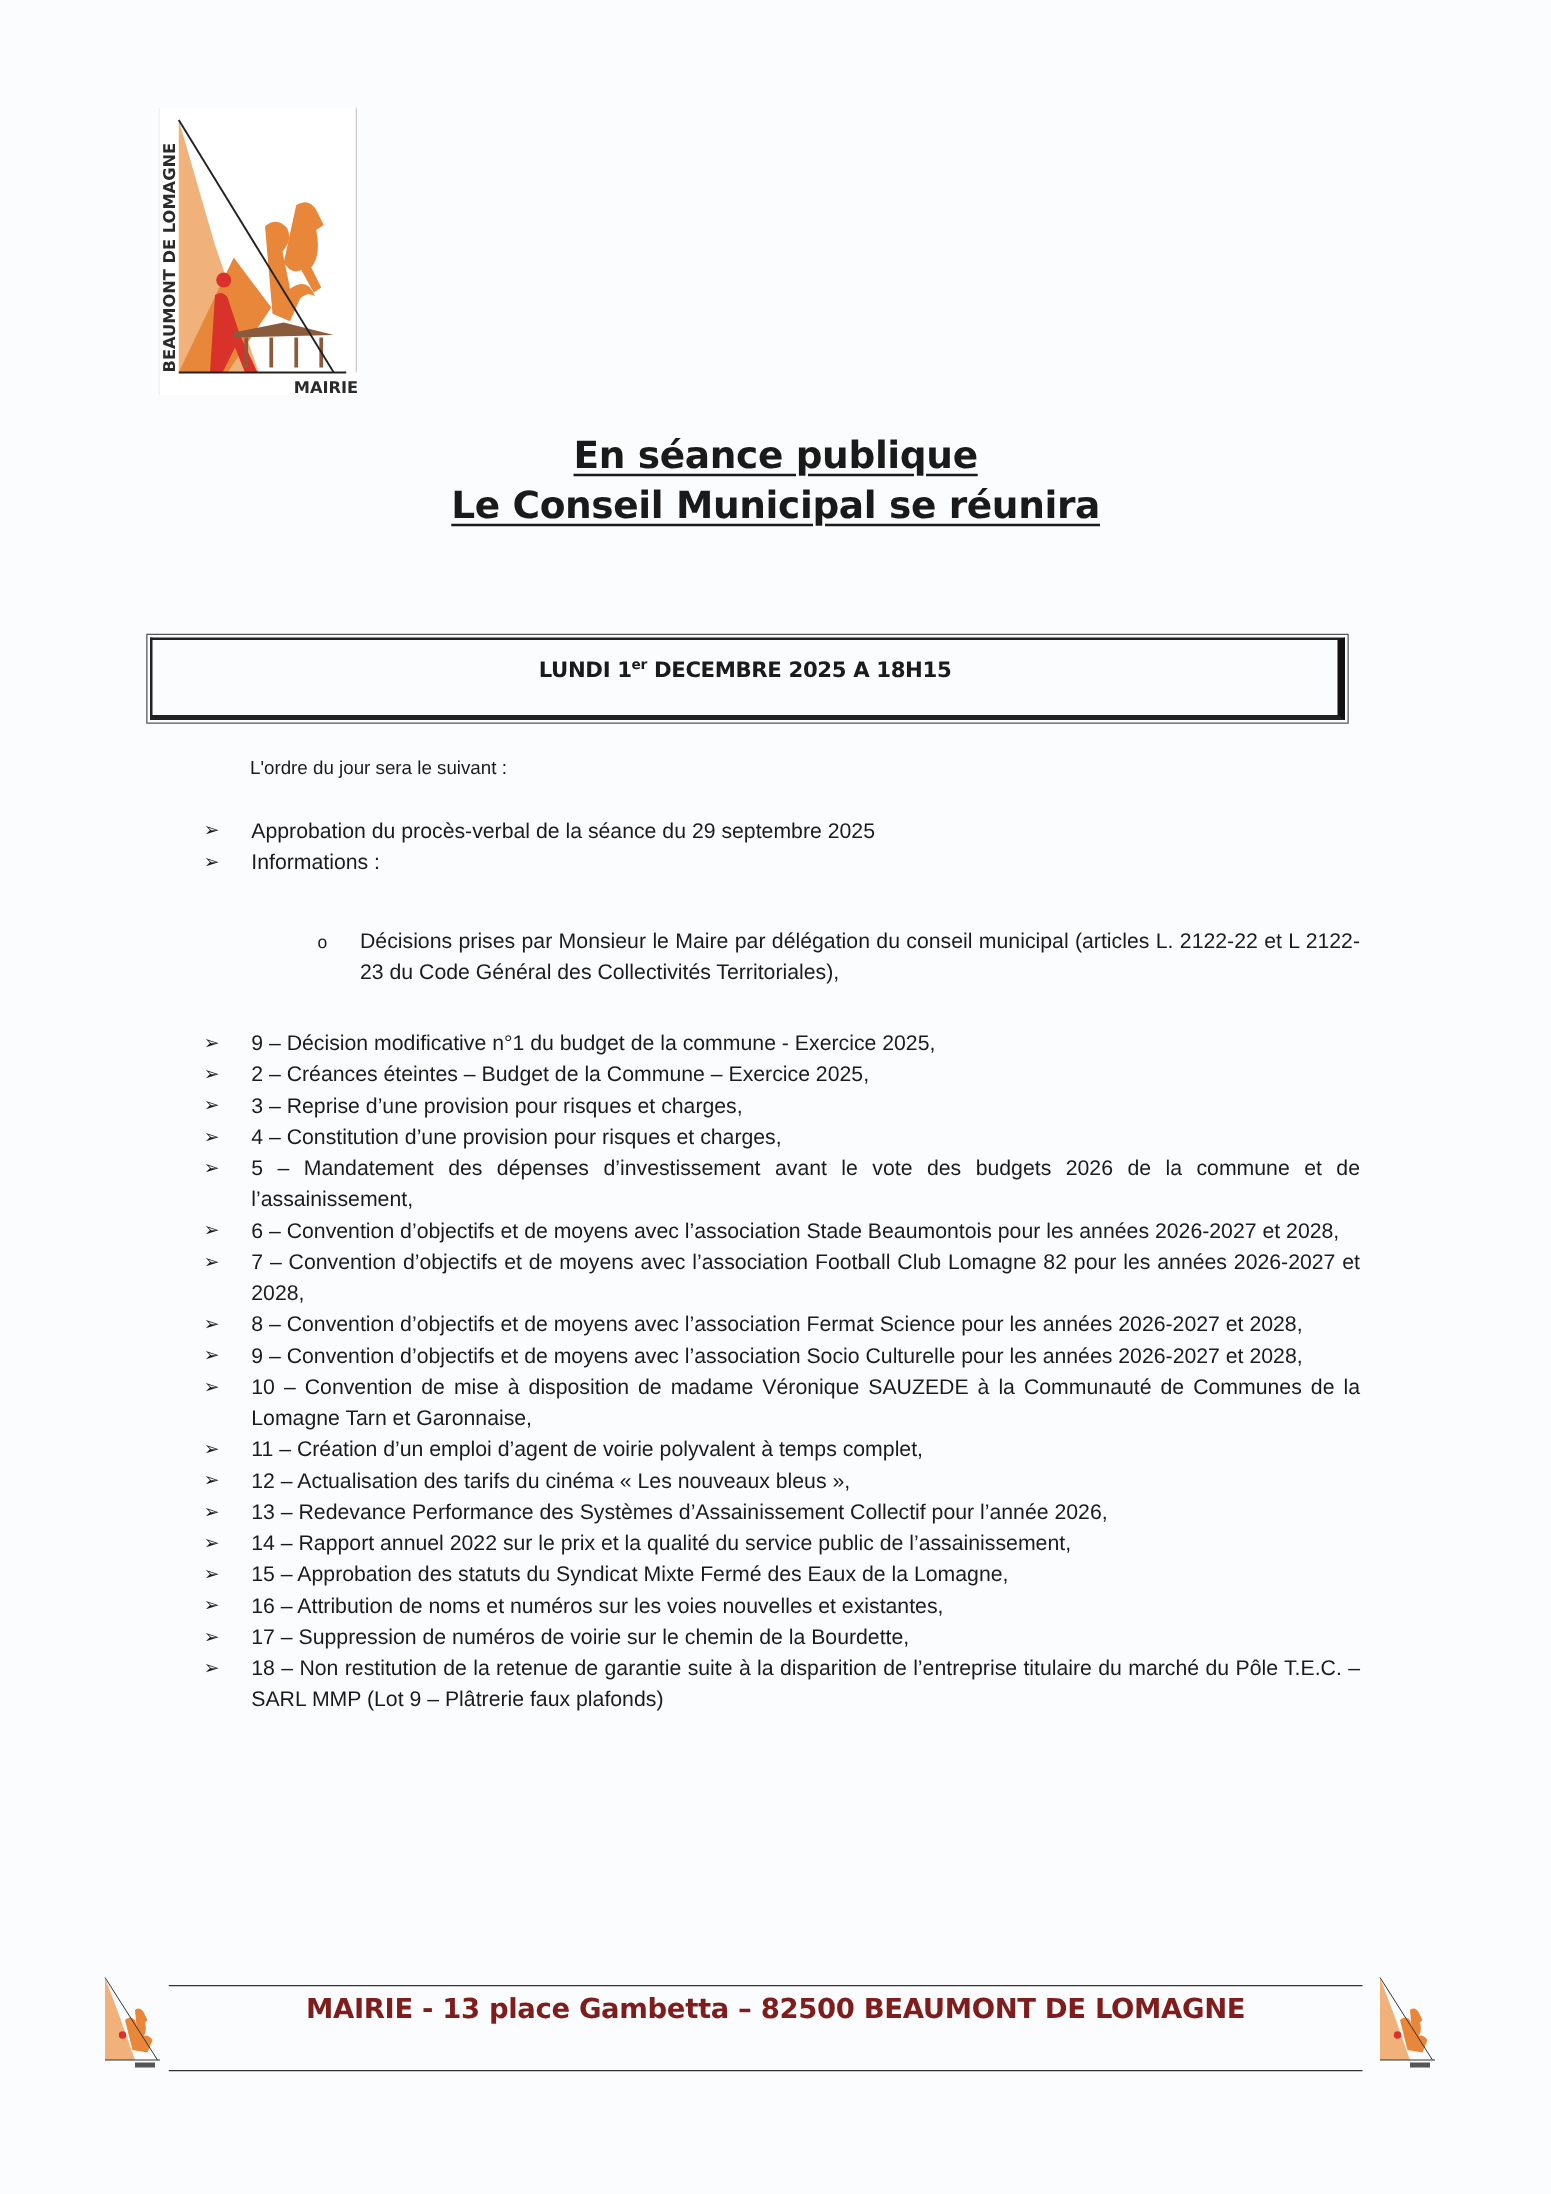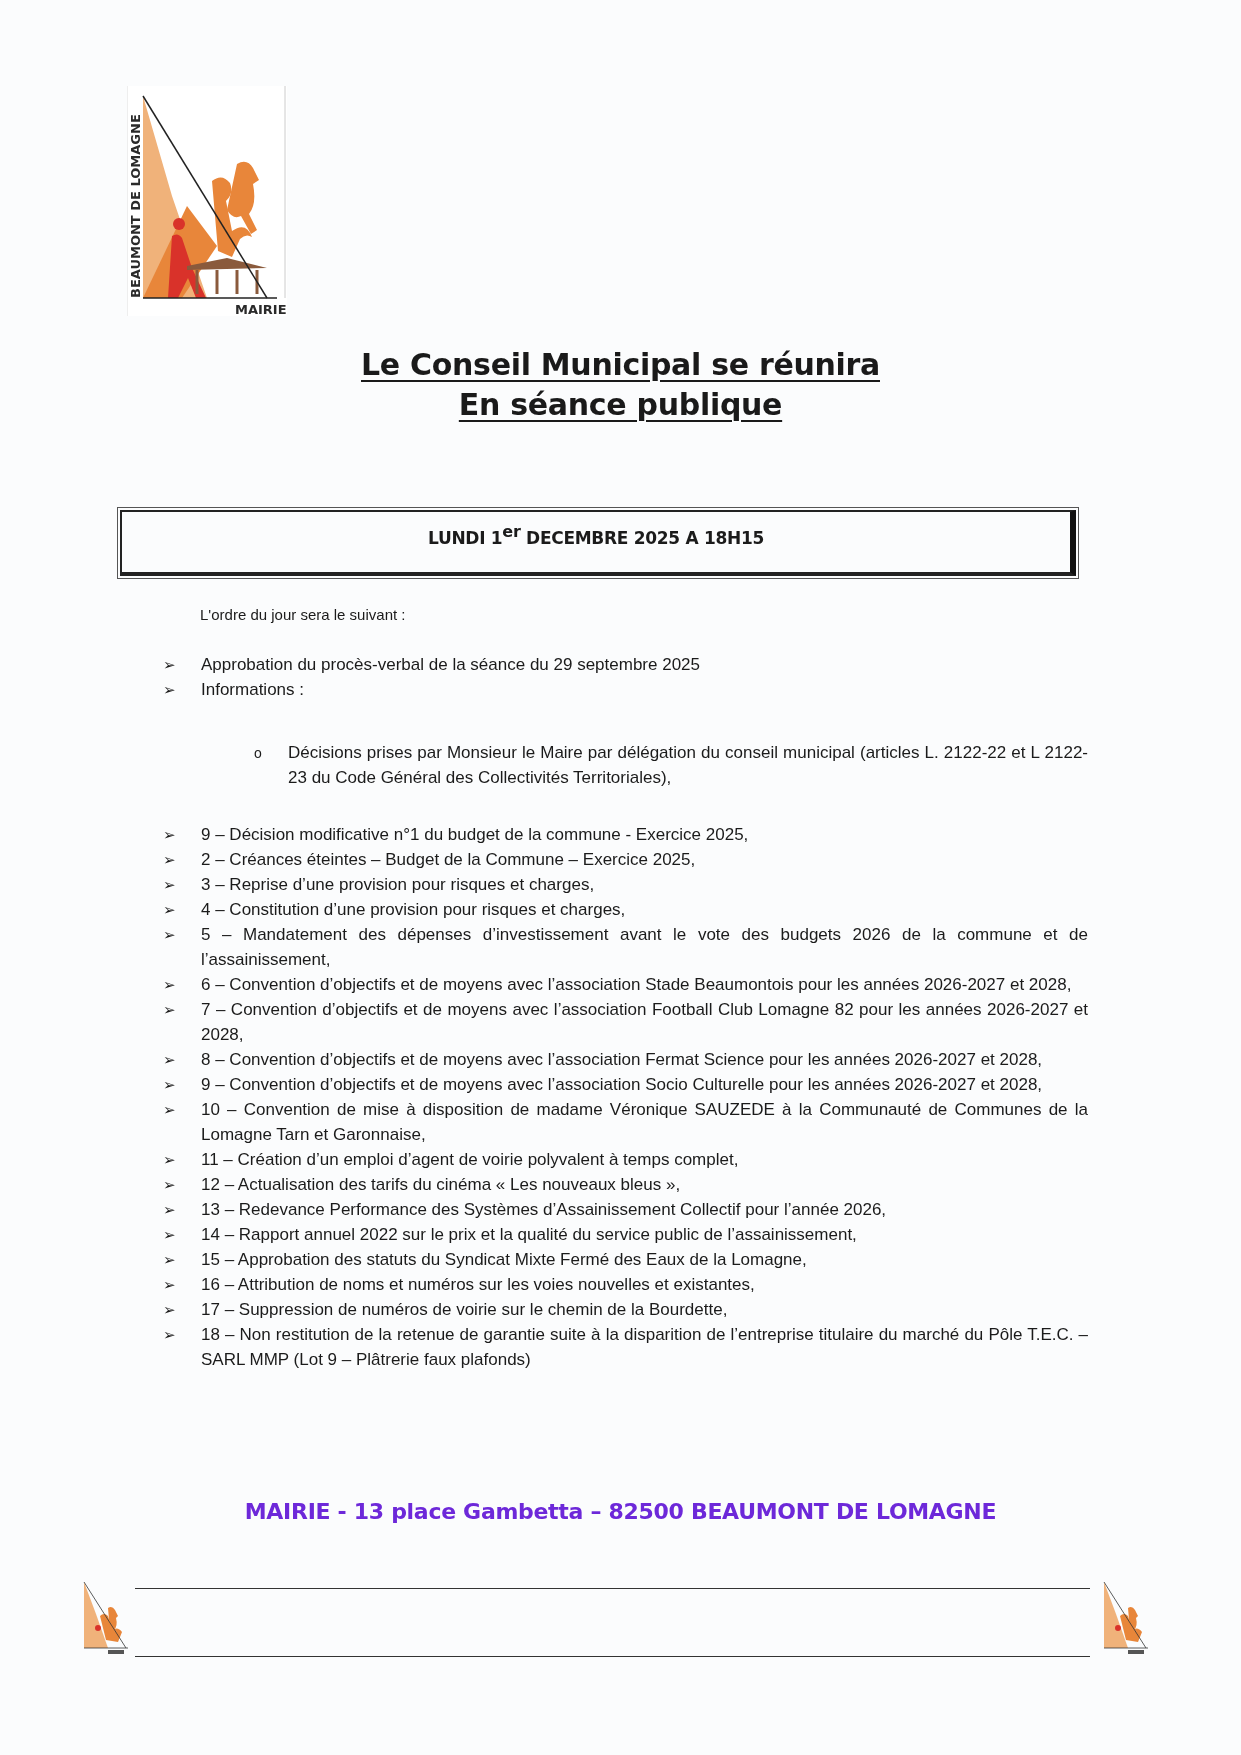--- a/index.html
+++ b/index.html
@@ -28,21 +28,21 @@
     position: absolute; left: 120px; top: 510px; width: 956px; height: 66px;
     border: 2px solid #222; border-right: 6px solid #111; border-bottom: 4px solid #222;
     outline: 1px solid #555; outline-offset: 2px;
     text-align: center; box-sizing: border-box;
     padding-top: 7px;
   }
   .session-line {
     font-family: "DejaVu Sans", sans-serif; font-weight: bold;
     font-size: 17px; line-height: 25px; color: #1b1b1b; letter-spacing: -0.3px;
   }
-  .session-line sup { font-size: 16px; }
+  .session-line sup { font-size: 11px; }
   .intro {
     position: absolute; left: 200px; top: 606px; font-size: 15px;
   }
   .agenda {
     position: absolute; left: 163px; top: 652px; width: 925px;
     margin: 0; padding: 0; list-style: none; font-size: 17px; line-height: 25px;
   }
   .agenda li { position: relative; padding-left: 38px; }
   .agenda .bullet {
     position: absolute; left: 0; top: 0; font-size: 15px;
@@ -55,23 +55,23 @@
     position: absolute; left: -34px; top: 1px; font-size: 14px;
   }
   .footer-logo {
     position: absolute; top: 1578px; width: 55px; height: 78px;
   }
   .footer-logo svg { width: 100%; height: 100%; }
   .footer-line {
     position: absolute; left: 135px; width: 955px; height: 0; border-top: 1.5px solid #333;
   }
   .footer-text {
-    position: absolute; left: 0; right: 0; top: 1496px; text-align: center;
+    position: absolute; left: 0; right: 0; top: 1592px; text-align: center;
     font-family: "DejaVu Sans", sans-serif; font-weight: bold; font-size: 22px;
-    line-height: 32px; color: #6d28d9; letter-spacing: -0.3px;
+    line-height: 32px; color: #7f1d1d; letter-spacing: -0.3px;
   }
 </style>
 </head>
 <body>
 
 <div class="logo-main">
   <svg viewBox="0 0 160 230">
     <rect x="0" y="0" width="160" height="230" fill="#ffffff"></rect>
     <line x1="0" y1="0" x2="0" y2="230" stroke="#ddd" stroke-width="1"></line>
     <line x1="158" y1="0" x2="158" y2="212" stroke="#ccc" stroke-width="1"></line>
@@ -89,22 +89,22 @@
       <line x1="130" y1="184" x2="130" y2="208"></line>
     </g>
     <line x1="16" y1="10" x2="140" y2="212" stroke="#222" stroke-width="1.5"></line>
     <line x1="16" y1="212" x2="150" y2="212" stroke="#222" stroke-width="1.5"></line>
     <text x="0" y="0" transform="translate(13,212) rotate(-90)" font-family="DejaVu Sans, sans-serif" font-weight="bold" font-size="13" fill="#2a2a2a">BEAUMONT DE LOMAGNE</text>
     <text x="108" y="228" font-family="DejaVu Sans, sans-serif" font-weight="bold" font-size="13" fill="#2a2a2a">MAIRIE</text>
   </svg>
 </div>
 
 <div class="title-block">
+  <div class="title-line">En séance publique</div>
   <div class="title-line">Le Conseil Municipal se réunira</div>
-  <div class="title-line">En séance publique</div>
 </div>
 
 <div class="session-box">
   <div class="session-line">
     <span>LUNDI 1</span><sup>er</sup><span> DECEMBRE 2025 A 18H15</span>
   </div>
 </div>
 
 <div class="intro">L'ordre du jour sera le suivant :</div>
 

